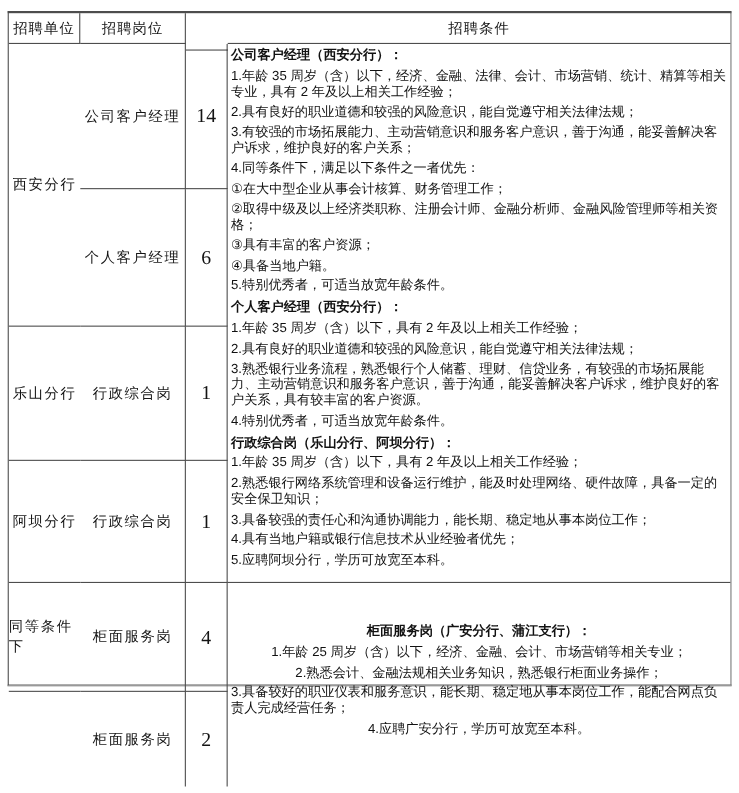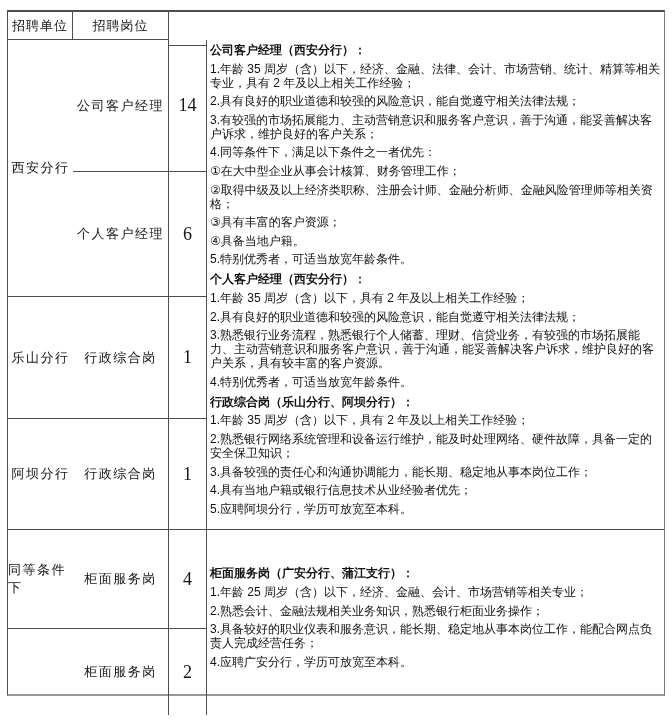--- a/index.html
+++ b/index.html
@@ -1,18 +1,18 @@
 <!DOCTYPE html>
 <html><head>
 <meta charset="utf-8">
 <style>
   html,body{margin:0;padding:0;background:#ffffff;width:672px;height:721px;overflow:hidden;}
   body{font-family:"Liberation Sans","DejaVu Sans",sans-serif;color:#141414;}
   .recruit-table{
-    position:absolute;left:7px;top:10px;width:658px;height:686px;
+    position:absolute;left:7px;top:10px;width:658px;height:614px;
     box-sizing:border-box;
     display:grid;
     grid-template-columns:65px 96px 38px 1fr;
     grid-template-rows:28px 132px 125px 122px 111px 99px 86px;
     border-left:1px solid #4d4d4d;
     border-right:1px solid #7a7a7a;
     border-top:2px solid #4d4d4d;
     border-bottom:2px solid #999999;
     background:#ffffff;
   }
@@ -35,34 +35,35 @@
   .cp.heading{font-weight:bold;margin-top:6px;}
   .cp.heading:first-child{margin-top:1px;}
   
   .h1{grid-area:1/1/2/2;} .h2{grid-area:1/2/2/3;} .h3{grid-area:1/3/2/4;} .h4{grid-area:1/4/2/5;}
   .xian{grid-area:2/1/4/2;} .gongsi{grid-area:2/2/3/3;} .n14{grid-area:2/3/3/4;}
   .condA{grid-area:2/4/6/5;}
   .geren{grid-area:3/2/4/3;} .n6{grid-area:3/3/4/4;}
   .leshan{grid-area:4/1/5/2;} .xz1{grid-area:4/2/5/3;} .n1a{grid-area:4/3/5/4;}
   .aba{grid-area:5/1/6/2;} .xz2{grid-area:5/2/6/3;} .n1b{grid-area:5/3/6/4;}
   .guangan{grid-area:6/1/7/2;} .gm1{grid-area:6/2/7/3;} .n4{grid-area:6/3/7/4;}
-  .condB{grid-area:6/4/8/5;}
+  .condB{grid-area:6/4/8/5;align-items:center;}
   .pujiang{grid-area:7/1/8/2;} .gm2{grid-area:7/2/8/3;} .n2{grid-area:7/3/8/4;}
 </style>
 </head>
 <body>
 
 <div class="recruit-table">
 
   <div class="cell serif hdr br bb h1">招聘单位</div>
   <div class="cell serif hdr br bb h2">招聘岗位</div>
   <div class="cell serif hdr hdr-count br bb h3">
     <span>招聘</span>
     <span>人数</span>
   </div>
+  <div class="cell serif hdr bb h4">招聘条件</div>
 
   <div class="cell serif unit bb xian">西安分行</div>
   <div class="cell serif unit bb leshan">乐山分行</div>
   <div class="cell serif unit bb aba">阿坝分行</div>
   <div class="cell serif unit bb guangan">同等条件下</div>
 
   <div class="cell serif pos br bb gongsi">公司客户经理</div>
   <div class="cell serif pos br bb geren">个人客户经理</div>
   <div class="cell serif pos br bb xz1">行政综合岗</div>
   <div class="cell serif pos br bb xz2">行政综合岗</div>

